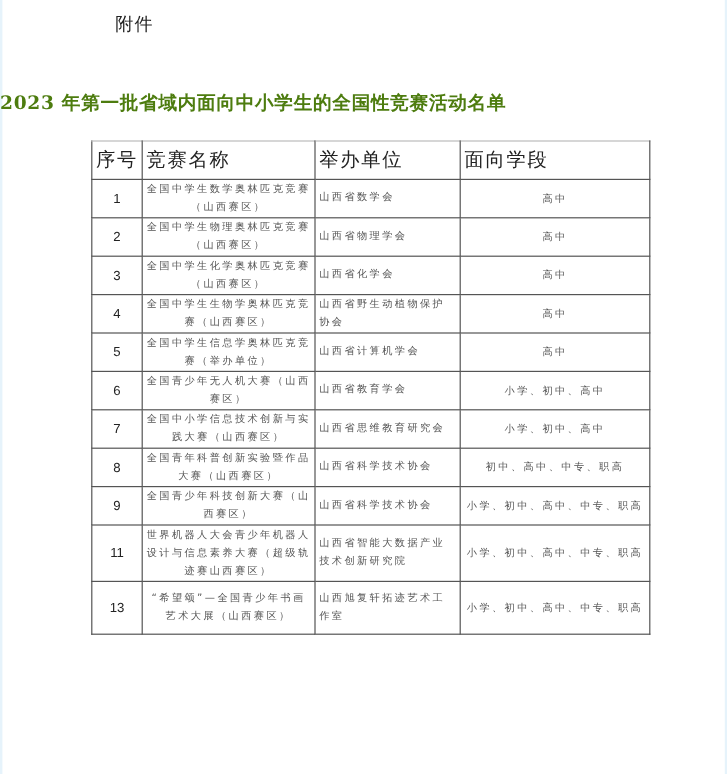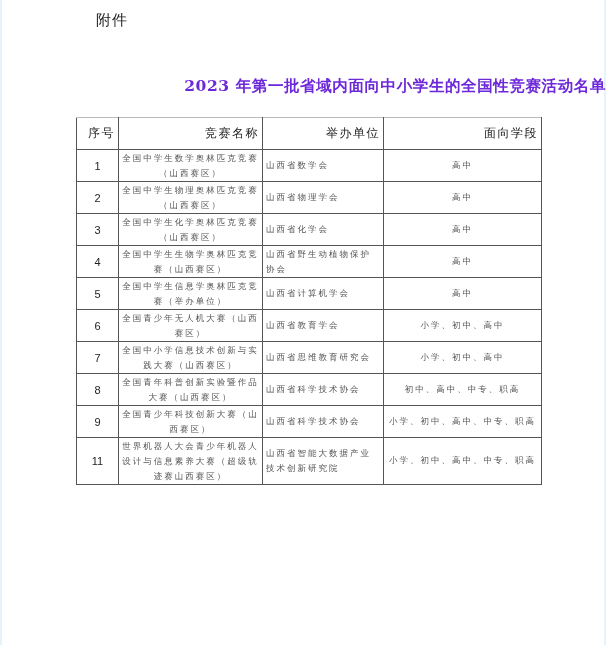--- a/index.html
+++ b/index.html
@@ -27,47 +27,47 @@
       top: 11px;
       font-size: 15px;
       color: #222;
       letter-spacing: 1px;
     }
     .doc-title {
       position: absolute;
       left: 0;
       width: 606px;
       top: 76px;
-      text-align: right;
+      text-align: left;
       font-family: "DejaVu Serif", "Liberation Serif", serif;
       font-weight: bold;
       font-size: 15.5px;
-      color: #6d28d9;
+      color: #4d7c0f;
       letter-spacing: 0.6px;
     }
     table.list {
       position: absolute;
       left: 76px;
       top: 117px;
       width: 465px;
       border-collapse: collapse;
       table-layout: fixed;
     }
     table.list td, table.list th {
       border: 1px solid #555;
       padding: 0 3px;
       vertical-align: middle;
       overflow: hidden;
     }
     table.list th {
       height: 31px;
-      font-size: 12px;
+      font-size: 16px;
       font-weight: normal;
       color: #222;
-      text-align: right;
+      text-align: left;
       letter-spacing: 1.5px;
       border-top-color: #bbb;
     }
     td.num {
       text-align: center;
       font-family: "Liberation Sans", sans-serif;
       font-size: 11px;
       color: #222;
     }
     td.name {
@@ -173,14 +173,20 @@
       <td class="name">全国青少年科技创新大赛（山西赛区）</td>
       <td class="org">山西省科学技术协会</td>
       <td class="stage">小学、初中、高中、中专、职高</td>
     </tr>
     <tr class="r tall">
       <td class="num">11</td>
       <td class="name">世界机器人大会青少年机器人设计与信息素养大赛（超级轨迹赛山西赛区）</td>
       <td class="org">山西省智能大数据产业技术创新研究院</td>
       <td class="stage">小学、初中、高中、中专、职高</td>
     </tr>
+    <tr class="r last">
+      <td class="num">13</td>
+      <td class="name">“希望颂”—全国青少年书画艺术大展（山西赛区）</td>
+      <td class="org">山西旭复轩拓迹艺术工作室</td>
+      <td class="stage">小学、初中、高中、中专、职高</td>
+    </tr>
   </tbody>
 </table>
 
 </body></html>

